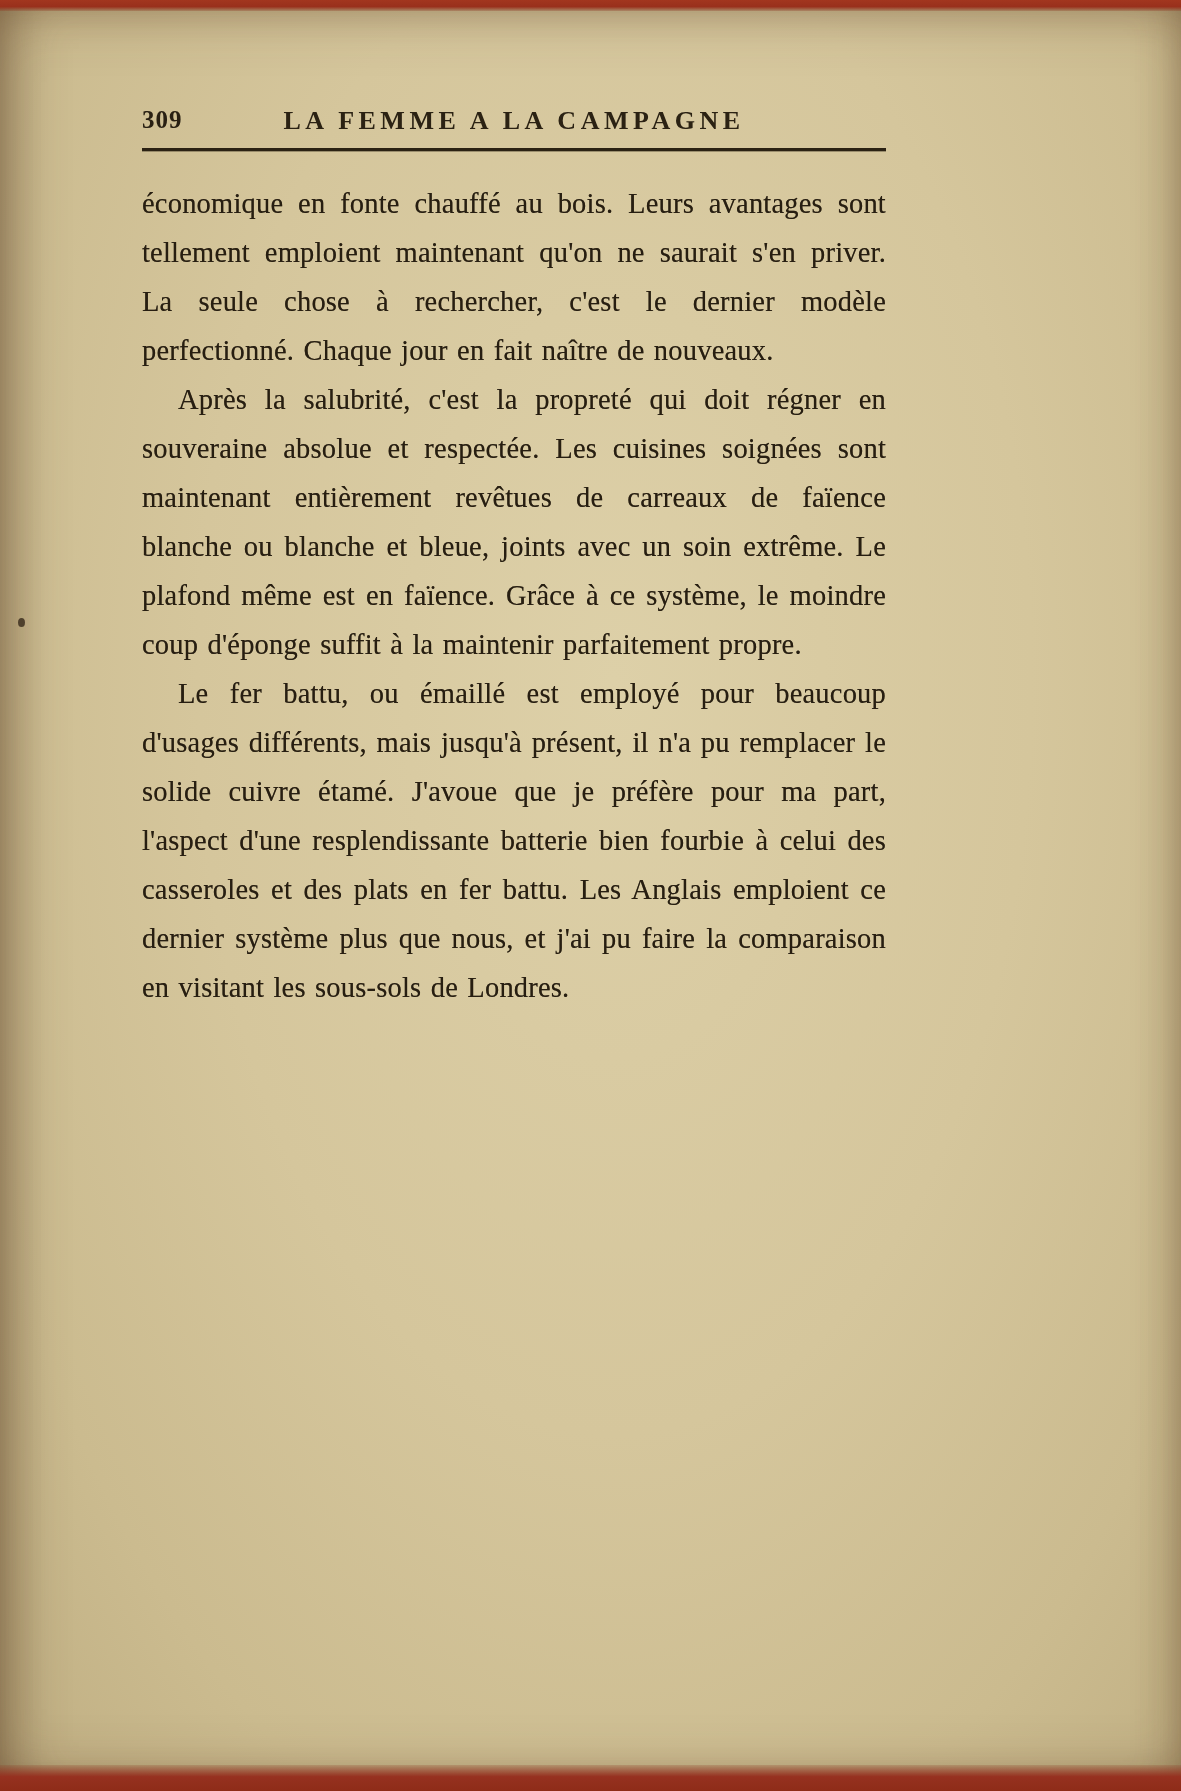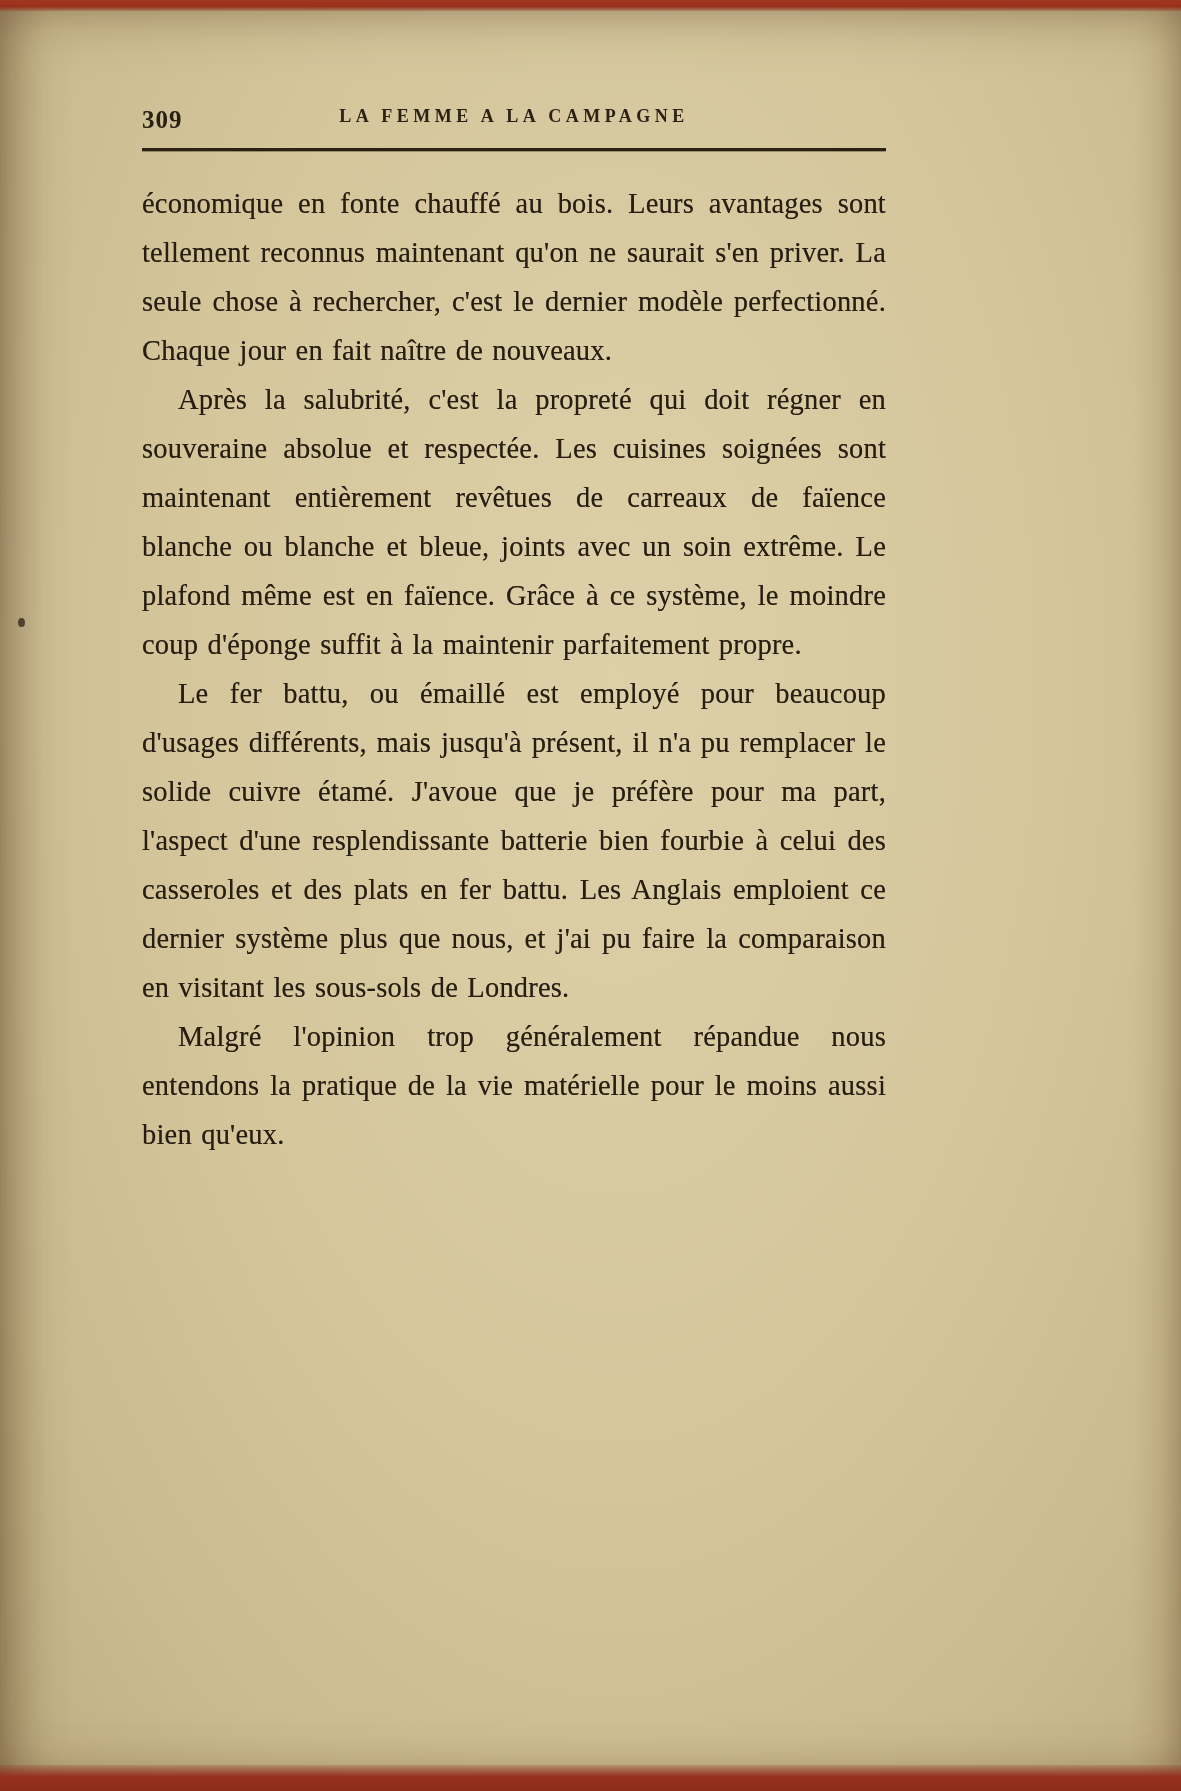--- a/index.html
+++ b/index.html
@@ -64,21 +64,21 @@
   .page-number {
     position: absolute;
     left: 0;
     top: 6px;
     font-size: 25px;
     font-weight: 700;
     letter-spacing: 1px;
   }
   .head-title {
     text-align: center;
-    font-size: 18px;
+    font-size: 26px;
     font-weight: 700;
     letter-spacing: 4.5px;
     padding-top: 6px;
     color: #2b2213;
   }
   .head-rule {
     border: 0;
     border-top: 3px solid #2b2213;
     margin: 6px 0 0 0;
     width: 100%;
@@ -116,20 +116,19 @@
   <div class="content">
 
     <div class="running-head">
       <span class="page-number">309</span>
       <div class="head-title">LA FEMME A LA CAMPAGNE</div>
     </div>
 
     <hr class="head-rule">
 
     <div class="body-text">
-      <p class="no-indent">économique en fonte chauffé au bois. Leurs avantages sont tellement reconnus maintenant qu'on ne saurait s'en priver. La seule chose à rechercher, c'est le dernier modèle perfectionné. Chaque jour en fait naître de nouveaux.</p>
+      <p class="no-indent">économique en fonte chauffé au bois. Leurs avantages sont tellement emploient maintenant qu'on ne saurait s'en priver. La seule chose à rechercher, c'est le dernier modèle perfectionné. Chaque jour en fait naître de nouveaux.</p>
       <p>Après la salubrité, c'est la propreté qui doit régner en souveraine absolue et respectée. Les cuisines soignées sont maintenant entièrement revêtues de carreaux de faïence blanche ou blanche et bleue, joints avec un soin extrême. Le plafond même est en faïence. Grâce à ce système, le moindre coup d'éponge suffit à la maintenir parfaitement propre.</p>
       <p>Le fer battu, ou émaillé est employé pour beaucoup d'usages différents, mais jusqu'à présent, il n'a pu remplacer le solide cuivre étamé. J'avoue que je préfère pour ma part, l'aspect d'une resplendissante batterie bien fourbie à celui des casseroles et des plats en fer battu. Les Anglais emploient ce dernier système plus que nous, et j'ai pu faire la comparaison en visitant les sous-sols de Londres.</p>
-      <p>Malgré l'opinion trop généralement répandue nous entendons la pratique de la vie matérielle pour le moins aussi bien qu'eux.</p>
     </div>
 
   </div>
 </div>
 
 </body></html>

